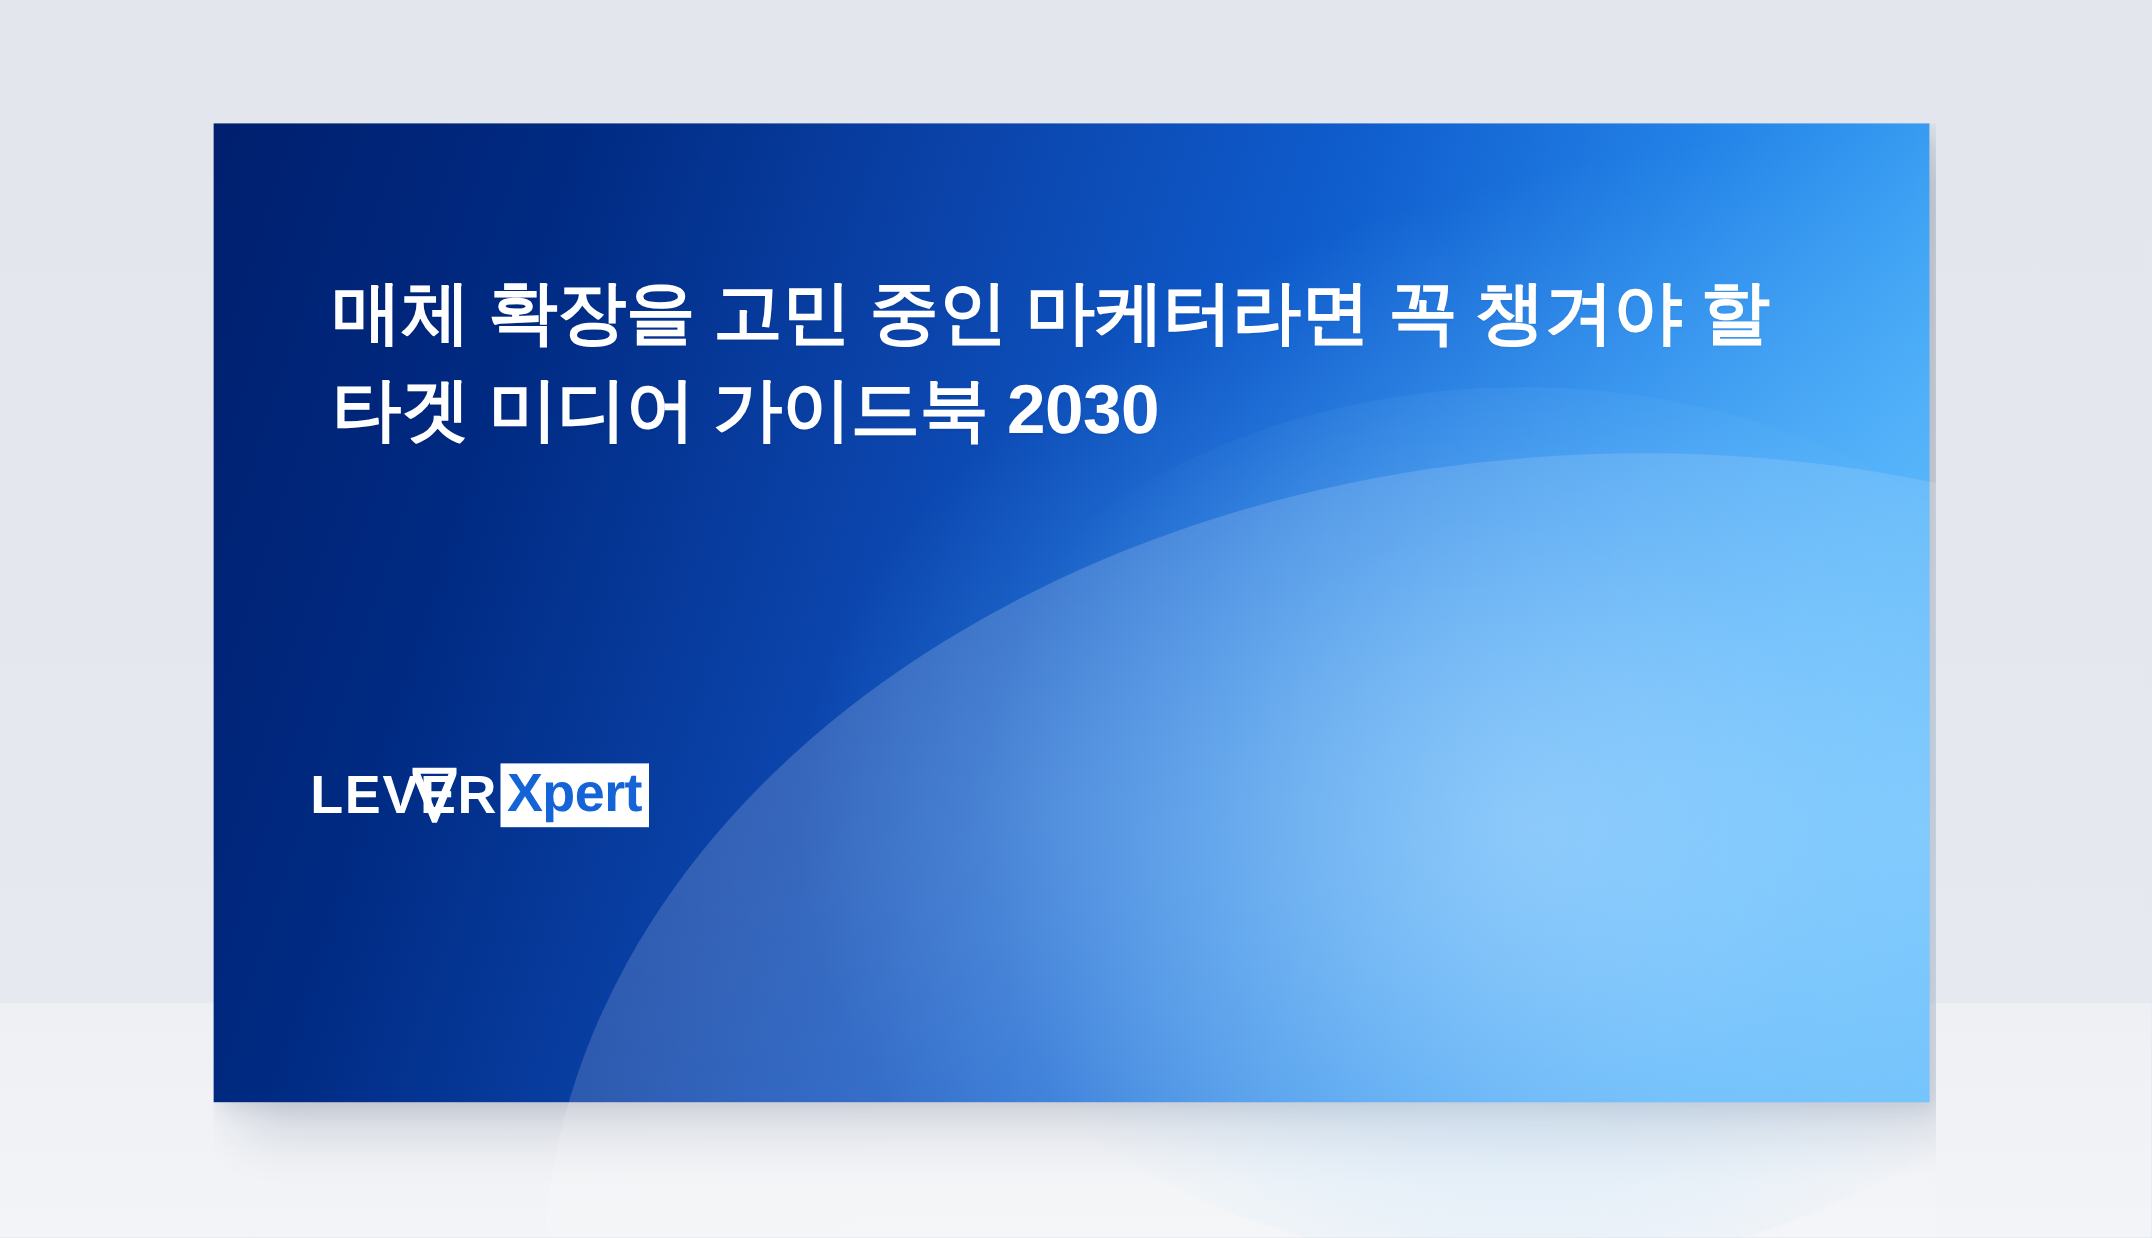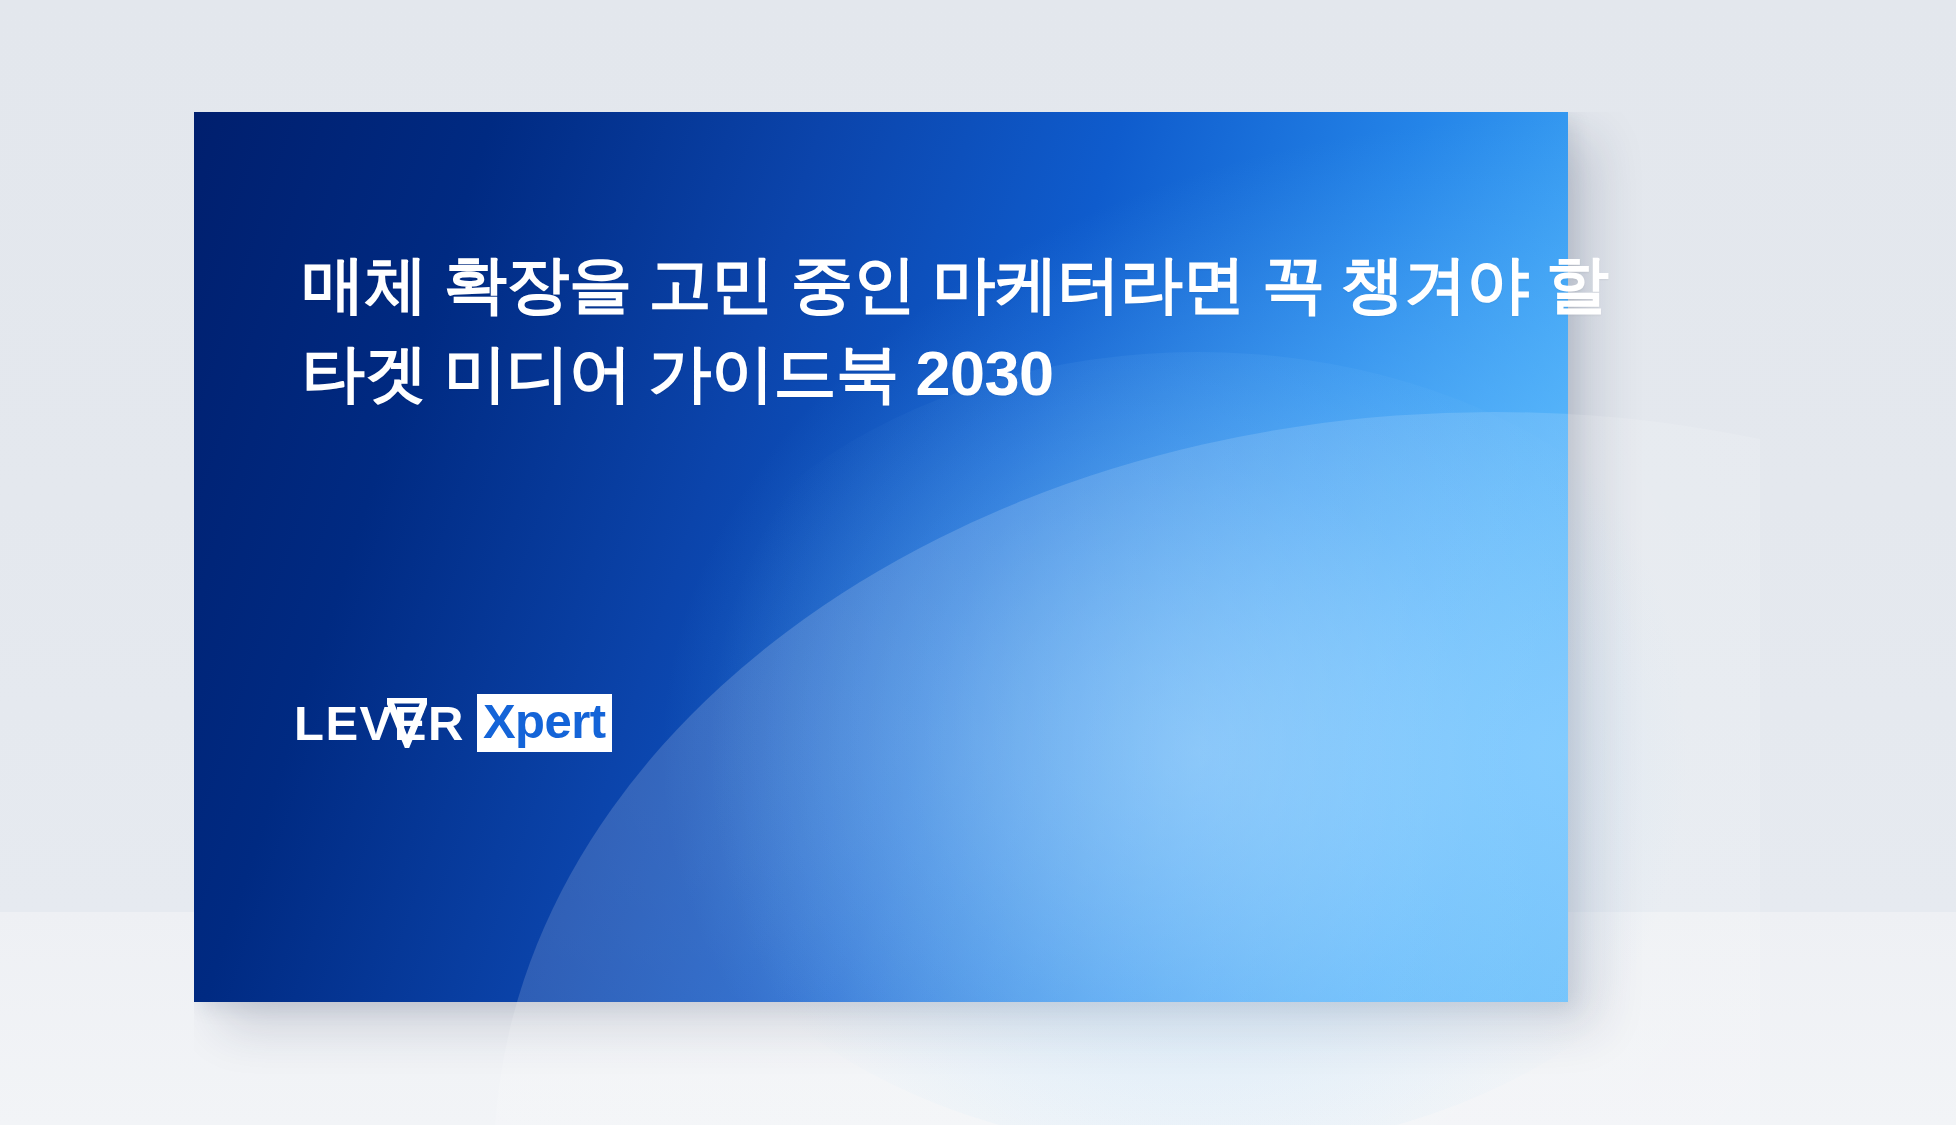--- a/index.html
+++ b/index.html
@@ -23,21 +23,21 @@
   
   .card{
     position:absolute;
     left:194px; top:112px;
     width:1566px; height:1140px;   
     height:1140px;
     overflow:hidden;
   }
   .card-inner{
     position:absolute; left:0; top:0;
-    width:1374px; height:890px;
+    width:1560px; height:890px;
     background:
       radial-gradient(120% 130% at 100% 72%, rgba(110,195,255,0.95) 0%, rgba(60,160,250,0.0) 55%),
       linear-gradient(108deg,
         #001f6e 0%,
         #002a82 18%,
         #0b44ab 38%,
         #0f5ccd 56%,
         #2484e8 74%,
         #3ea4f5 88%,
         #4fb2f7 100%);
@@ -81,42 +81,42 @@
     font-weight:700;
     line-height:1.42;
     letter-spacing:-0.5px;
     text-shadow:0 1px 2px rgba(0,0,0,0.06);
   }
   .title-line{ display:block; white-space:nowrap; }
 
   
   .logo{
     position:absolute;
-    left:100px; bottom:250px;
+    left:88px; bottom:250px;
     display:flex;
     align-items:center;
   }
   .logo-lever{
     position:relative;
     color:#ffffff;
     font-size:49px;
     font-weight:800;
     letter-spacing:1.5px;
     line-height:1;
     font-family:"Liberation Sans", sans-serif;
   }
   
   .logo-v-mask{
     position:absolute;
     left:93px; top:-1px;
     width:40px; height:50px;
     background:transparent;
   }
   .logo-xpert{
-    margin-left:12px;
+    margin-left:2px;
     background:#ffffff;
     color:#1464d8;
     font-size:49px;
     font-weight:800;
     line-height:1;
     padding:3px 6px 6px 6px;
     letter-spacing:-0.5px;
     position:relative;
   }
   .logo-xpert .xmark{

